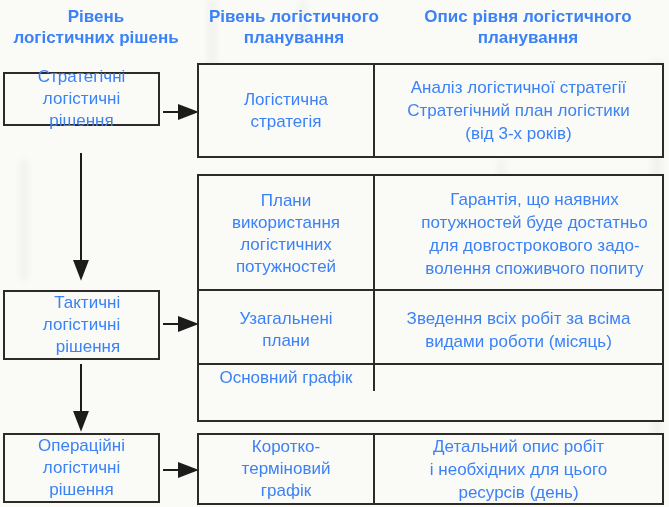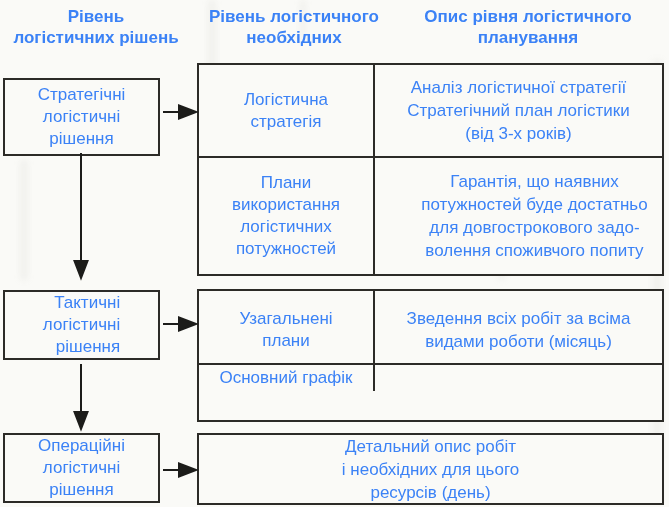--- a/index.html
+++ b/index.html
@@ -86,60 +86,62 @@
 
   <div class="streak" style="left:208px; top:0; width:8px; height:70px;"></div>
   <div class="streak" style="left:300px; top:0; width:6px; height:40px;"></div>
   <div class="streak" style="left:498px; top:160px; width:7px; height:120px;"></div>
   <div class="streak" style="left:652px; top:60px; width:10px; height:400px;"></div>
   <div class="streak" style="left:20px; top:160px; width:8px; height:120px;"></div>
 
   <div class="hdr" style="left:5px; top:6px; width:182px;">Рівень
 логістичних рішень</div>
   <div class="hdr" style="left:200px; top:6px; width:188px;">Рівень логістичного
-необхідних</div>
+планування</div>
   <div class="hdr" style="left:393px; top:6px; width:270px;">Опис рівня логістичного
 планування</div>
 
-  <div class="dbox" style="top:78px; height:78px;">Стратегічні
+  <div class="dbox" style="top:72px; height:54px;">Стратегічні
 логістичні
 рішення</div>
   <div class="dbox" style="top:290px; height:70px;text-align:right;">Тактичні
 логістичні
 рішення</div>
   <div class="dbox" style="top:433px; height:70px;">Операційні
 логістичні
 рішення</div>
 
   <div class="prow" style="top:63px; height:95px;">
     <div class="cell plan">Логістична
 стратегія</div>
     <div class="cell desc">Аналіз логістичної стратегії
 Стратегічний план логістики
 (від 3-х років)</div>
   </div>
-  <div class="prow" style="top:156px; height:120px;gap:32px;">
+  <div class="prow" style="top:174px; height:120px;gap:32px;">
     <div class="cell plan">Плани
 використання
 логістичних
 потужностей</div>
     <div class="cell desc">Гарантія, що наявних
 потужностей буде достатньо
 для довгострокового задо-
 волення споживчого попиту</div>
   </div>
   <div class="prow" style="top:289px; height:81px;">
     <div class="cell plan">Узагальнені плани</div>
     <div class="cell desc">Зведення всіх робіт за всіма
 видами  роботи (місяць)</div>
   </div>
   <div class="prow" style="top:363px; height:59px;flex-direction:column;">
     <div class="cell plan">Основний графік</div>
   </div>
   <div class="prow" style="top:433px; height:72px;">
+    <div class="cell plan">Коротко-
+терміновий графік</div>
     <div class="cell desc">Детальний опис робіт
 і необхідних для цього
 ресурсів (день)</div>
   </div>
 
   <svg class="arrows" width="669" height="507" viewBox="0 0 669 507">
     <g stroke="#1c1c1a" stroke-width="2" fill="#1c1c1a">
 
       <line x1="81" y1="153" x2="81" y2="263"></line>
       <polygon points="81,278 74.5,261 87.5,261"></polygon>

